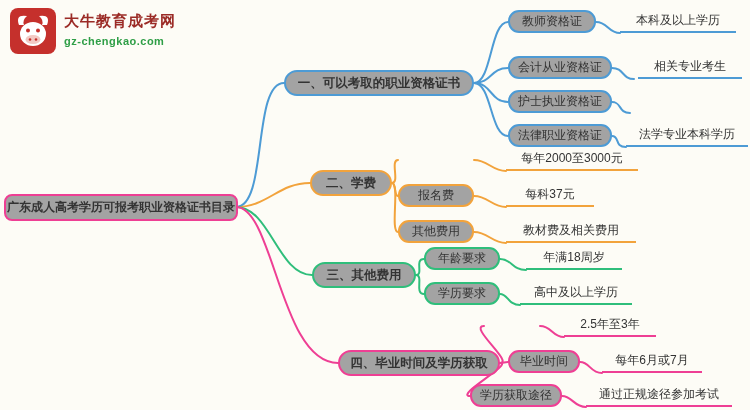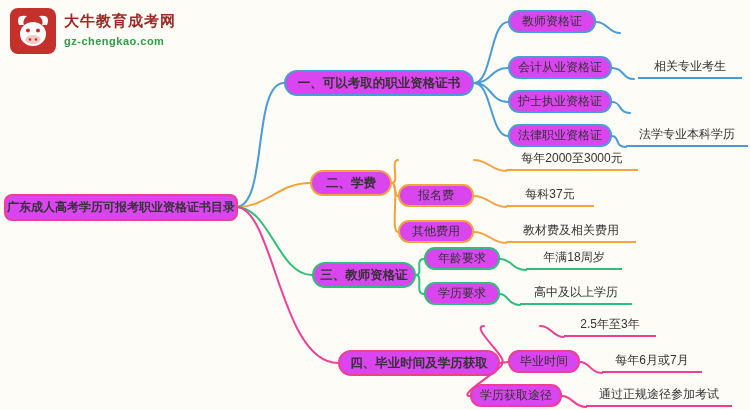--- a/index.html
+++ b/index.html
@@ -12,21 +12,21 @@
   .stage{position:relative;width:750px;height:410px;padding-left:8px;}
   .links{position:absolute;left:0;top:0;z-index:0;}
   .links path{fill:none;stroke-width:2;stroke-linecap:round;}
   .p-blue{stroke:#4d9bd5;}
   .p-orange{stroke:#f2a33c;}
   .p-green{stroke:#2fbe7b;}
   .p-pink{stroke:#ee3f94;}
 
   .node{
     position:absolute;z-index:2;box-sizing:border-box;
-    background:#d946ef;color:#333;
+    background:#a3a3a3;color:#333;
     display:flex;align-items:center;justify-content:center;
     white-space:nowrap;
   }
   .root-node{
     border:2px solid #ee3f94;border-radius:8px;
     font-weight:bold;font-size:12px;
   }
   .branch-node{
     border:2px solid;border-radius:13px;
     font-size:12.5px;font-weight:bold;
@@ -113,34 +113,35 @@
     <div class="logo-text">
       <div class="logo-title">大牛教育成考网</div>
       <div class="logo-domain">gz-chengkao.com</div>
     </div>
   </div>
 
   <div class="node root-node" style="left:4px;top:194px;width:234px;height:27px;">广东成人高考学历可报考职业资格证书目录</div>
 
   <div class="node branch-node b-blue" style="left:284px;top:70px;width:190px;height:26px;">一、可以考取的职业资格证书</div>
   <div class="node child-label b-blue" style="left:508px;top:10px;width:88px;">教师资格证</div>
+  <div class="node child-value b-blue" style="left:620px;top:10px;width:116px;">本科及以上学历</div>
   <div class="node child-label b-blue" style="left:508px;top:56px;width:104px;">会计从业资格证</div>
   <div class="node child-value b-blue" style="left:638px;top:56px;width:104px;">相关专业考生</div>
   <div class="node child-label b-blue" style="left:508px;top:90px;width:104px;">护士执业资格证</div>
   <div class="node child-label b-blue" style="left:508px;top:124px;width:104px;">法律职业资格证</div>
   <div class="node child-value b-blue" style="left:626px;top:124px;width:122px;">法学专业本科学历</div>
 
   <div class="node branch-node b-orange" style="left:310px;top:170px;width:82px;height:26px;">二、学费</div>
   <div class="node child-value b-orange" style="left:506px;top:148px;width:132px;">每年2000至3000元</div>
   <div class="node child-label b-orange" style="left:398px;top:184px;width:76px;">报名费</div>
   <div class="node child-value b-orange" style="left:506px;top:184px;width:88px;">每科37元</div>
   <div class="node child-label b-orange" style="left:398px;top:220px;width:76px;">其他费用</div>
   <div class="node child-value b-orange" style="left:506px;top:220px;width:130px;">教材费及相关费用</div>
 
-  <div class="node branch-node b-green" style="left:312px;top:262px;width:104px;height:26px;">三、教师资格证</div>
+  <div class="node branch-node b-green" style="left:312px;top:262px;width:104px;height:26px;">三、其他费用</div>
   <div class="node child-label b-green" style="left:424px;top:247px;width:76px;">年龄要求</div>
   <div class="node child-value b-green" style="left:526px;top:247px;width:96px;">年满18周岁</div>
   <div class="node child-label b-green" style="left:424px;top:282px;width:76px;">学历要求</div>
   <div class="node branch-node b-pink" style="left:338px;top:350px;width:162px;height:26px;">四、毕业时间及学历获取</div>
 
   <div class="node child-value b-green" style="left:520px;top:282px;width:112px;">高中及以上学历</div>
   <div class="node child-value b-pink" style="left:564px;top:314px;width:92px;">2.5年至3年</div>
   <div class="node child-label b-pink" style="left:508px;top:350px;width:72px;">毕业时间</div>
   <div class="node child-value b-pink" style="left:602px;top:350px;width:100px;">每年6月或7月</div>
   <div class="node child-label b-pink" style="left:470px;top:384px;width:92px;">学历获取途径</div>

